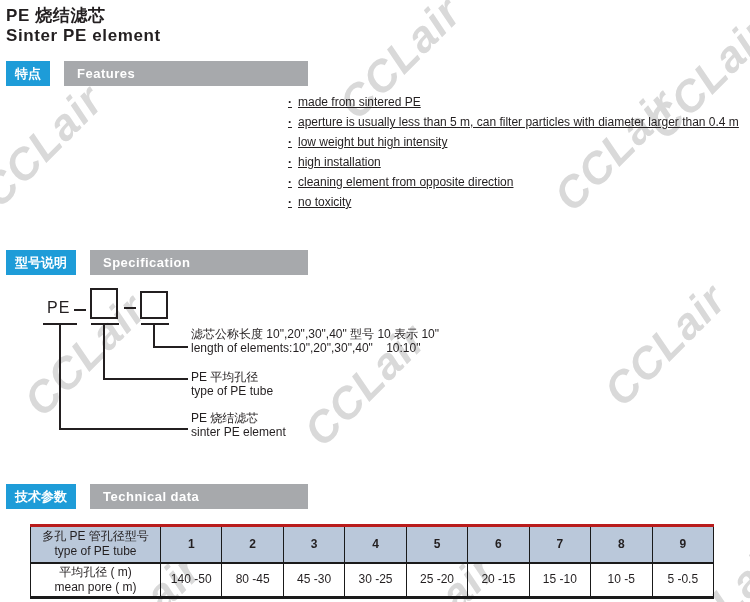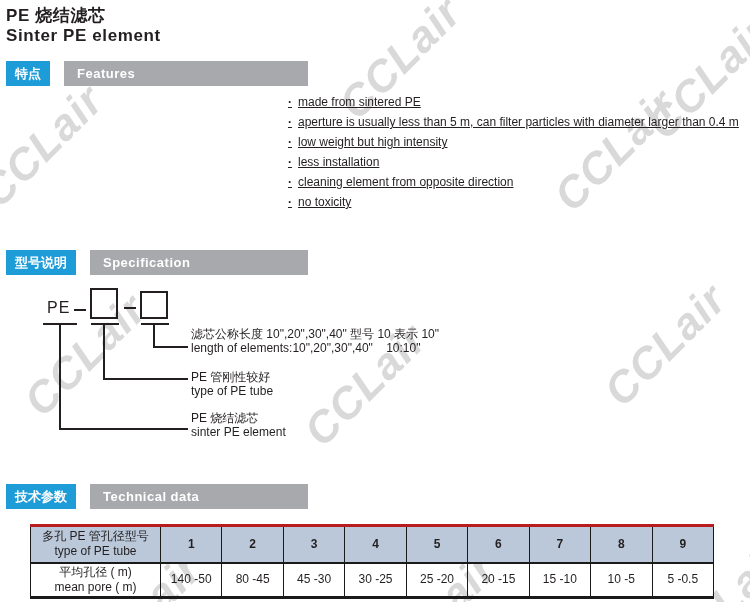--- a/index.html
+++ b/index.html
@@ -71,21 +71,21 @@
   <div class="sec-head" style="top:61px;">
     <div class="sec-tag">特点</div>
     <div class="sec-bar">Features</div>
   </div>
 
 
   <div class="bullets">
     <div class="bullet"><span class="dot">·</span><span>made from sintered PE</span></div>
     <div class="bullet"><span class="dot">·</span><span>aperture is usually less than 5 m, can filter particles with diameter larger than 0.4 m</span></div>
     <div class="bullet"><span class="dot">·</span><span>low weight but high intensity</span></div>
-    <div class="bullet"><span class="dot">·</span><span>less installation</span></div>
+    <div class="bullet"><span class="dot">·</span><span>high installation</span></div>
     <div class="bullet"><span class="dot">·</span><span>cleaning element from opposite direction</span></div>
     <div class="bullet"><span class="dot">·</span><span>no toxicity</span></div>
   </div>
 
   <div class="sec-head" style="top:250px;">
     <div class="sec-tag">型号说明</div>
     <div class="sec-bar">Specification</div>
   </div>
 
   <div class="diagram">
@@ -105,21 +105,21 @@
 
     <div class="ln" style="left:120px; top:58px;  width:35px;  height:2px;"></div>
     <div class="ln" style="left:70px;  top:90px;  width:85px;  height:2px;"></div>
     <div class="ln" style="left:26px;  top:140px; width:129px; height:2px;"></div>
 
     <div class="dlabel" style="left:158px; top:39px;">
       <div>滤芯公称长度 10",20",30",40" 型号 10 表示 10"</div>
       <div>length of elements:10",20",30",40"&nbsp;&nbsp;&nbsp;&nbsp;10:10"</div>
     </div>
     <div class="dlabel" style="left:158px; top:82px;">
-      <div>PE 管刚性较好</div>
+      <div>PE 平均孔径</div>
       <div>type of PE tube</div>
     </div>
     <div class="dlabel" style="left:158px; top:123px;">
       <div>PE 烧结滤芯</div>
       <div>sinter PE element</div>
     </div>
   </div>
 
   <div class="sec-head" style="top:484px;">
     <div class="sec-tag">技术参数</div>

